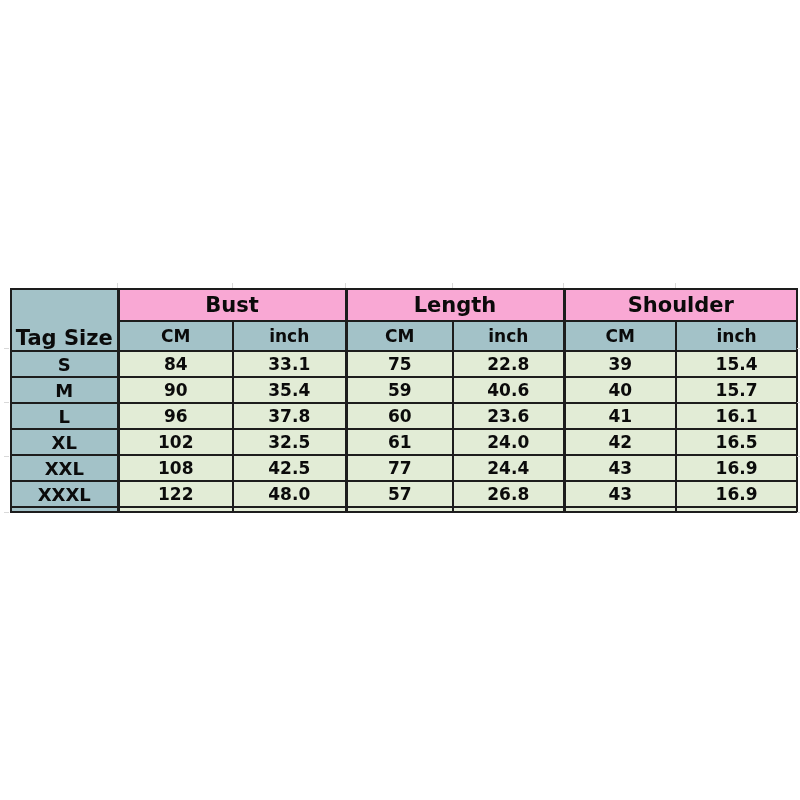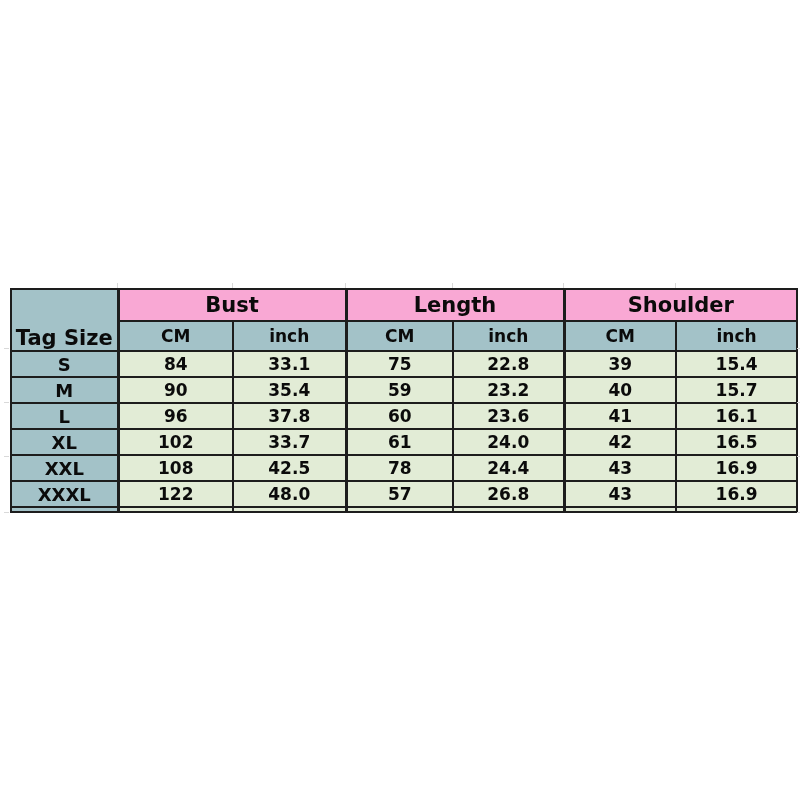--- a/index.html
+++ b/index.html
@@ -110,47 +110,47 @@
         <td class="gb">75</td>
         <td>22.8</td>
         <td class="gb">39</td>
         <td>15.4</td>
       </tr>
       <tr class="r-data">
         <th class="size-cell">M</th>
         <td class="gb">90</td>
         <td>35.4</td>
         <td class="gb">59</td>
-        <td>23.2</td>
+        <td>40.6</td>
         <td class="gb">40</td>
         <td>15.7</td>
       </tr>
       <tr class="r-data">
         <th class="size-cell">L</th>
         <td class="gb">96</td>
         <td>37.8</td>
         <td class="gb">60</td>
         <td>23.6</td>
         <td class="gb">41</td>
         <td>16.1</td>
       </tr>
       <tr class="r-data">
         <th class="size-cell">XL</th>
         <td class="gb">102</td>
-        <td>33.7</td>
+        <td>32.5</td>
         <td class="gb">61</td>
         <td>24.0</td>
         <td class="gb">42</td>
         <td>16.5</td>
       </tr>
       <tr class="r-data">
         <th class="size-cell">XXL</th>
         <td class="gb">108</td>
         <td>42.5</td>
-        <td class="gb">78</td>
+        <td class="gb">77</td>
         <td>24.4</td>
         <td class="gb">43</td>
         <td>16.9</td>
       </tr>
       <tr class="r-data">
         <th class="size-cell">XXXL</th>
         <td class="gb">122</td>
         <td>48.0</td>
         <td class="gb">57</td>
         <td>26.8</td>

